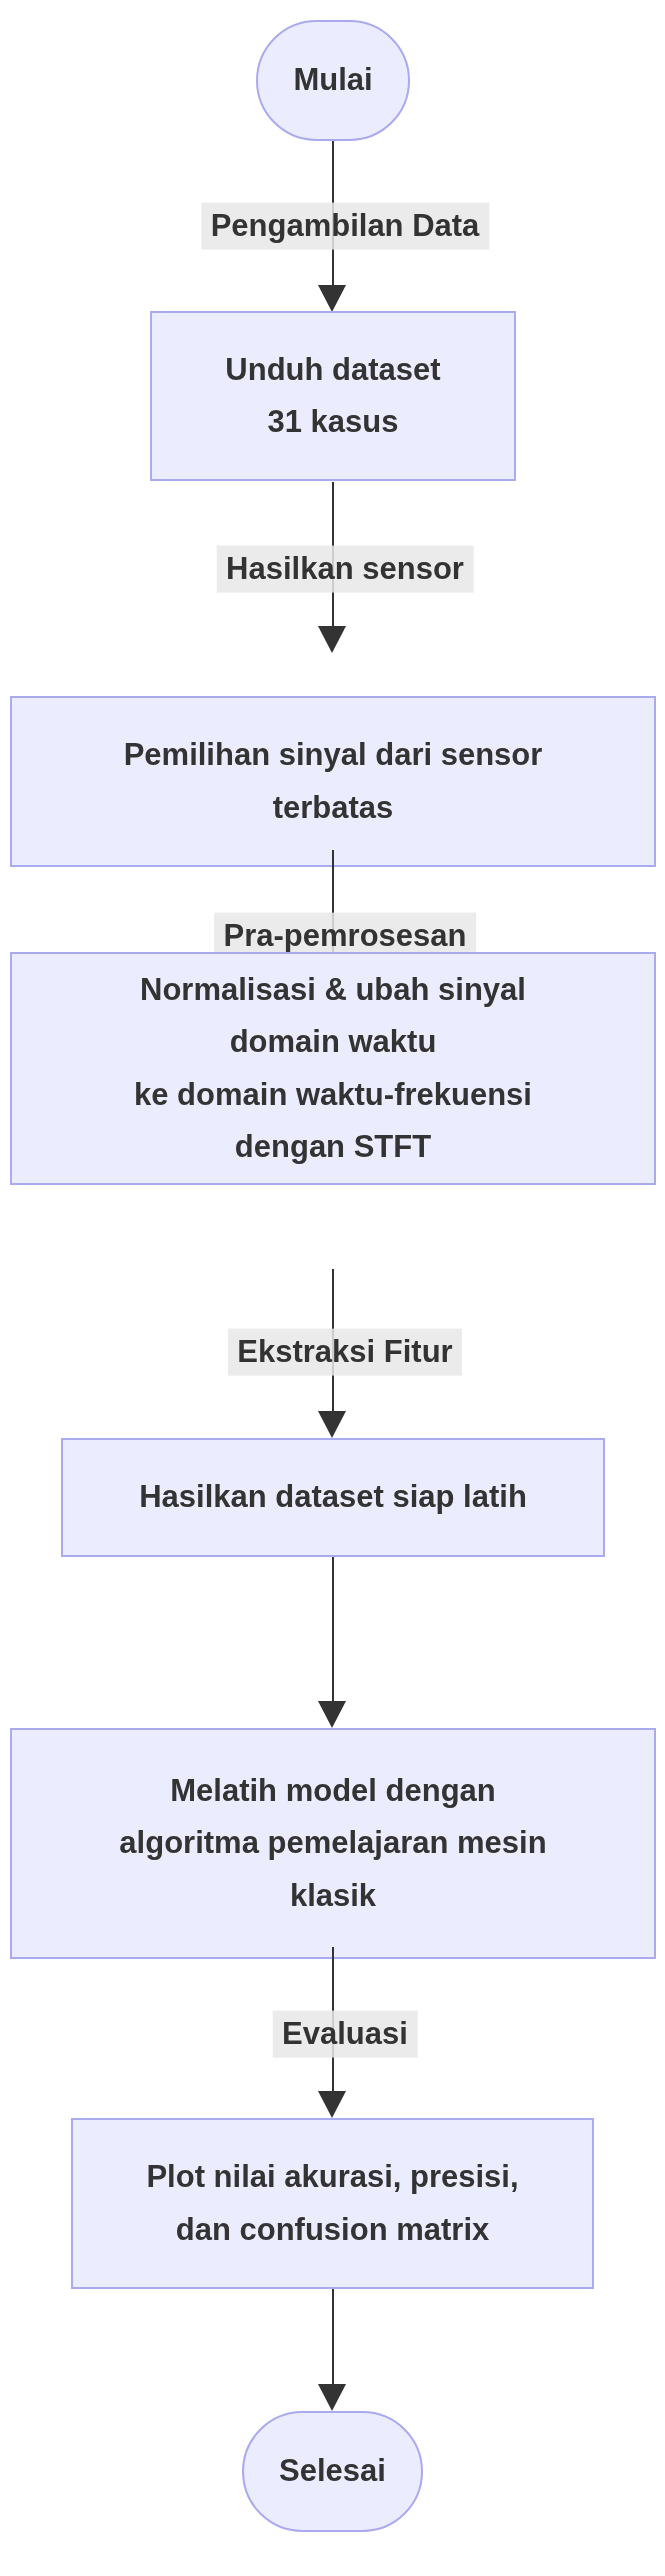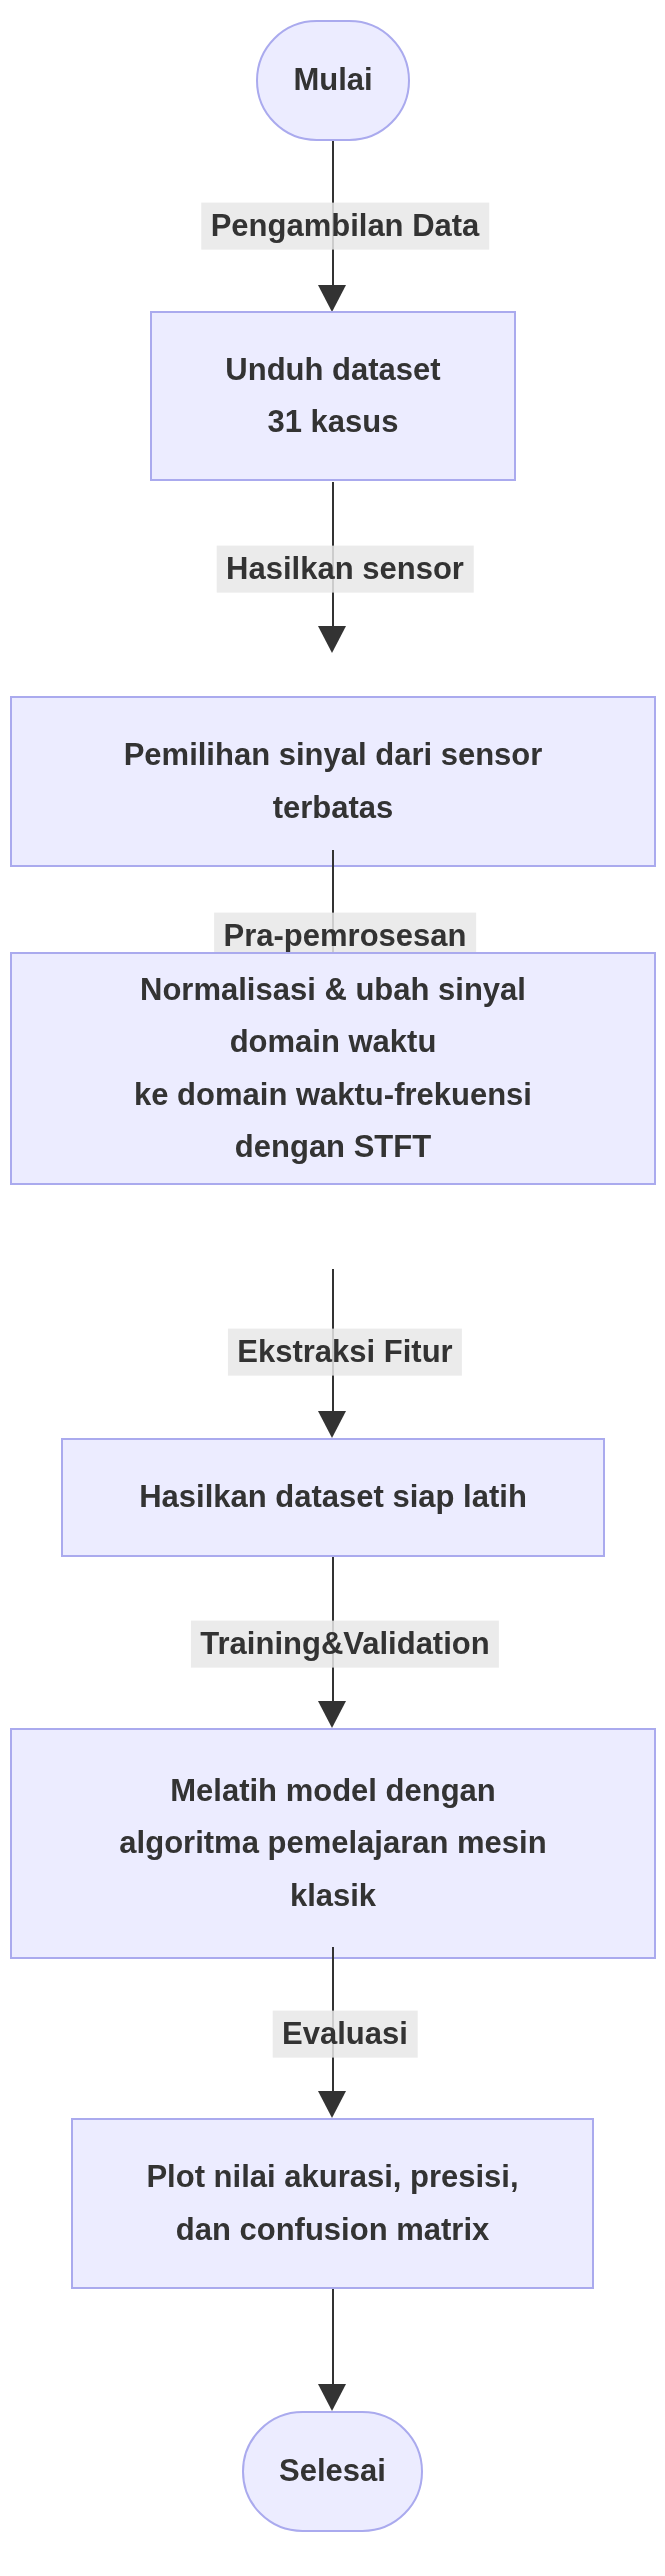--- a/index.html
+++ b/index.html
@@ -110,21 +110,20 @@
     <div class="edge-label" style="top:83px;">Ekstraksi Fitur</div>
   </div>
 
   <div class="node" style="left:61px;top:1438px;width:544px;height:119px;">
     <span class="node-label">Hasilkan dataset siap latih</span>
   </div>
 
   <div class="edge" style="top:1557px;height:170px;">
     <div class="edge-line" style="top:0;height:145px;"></div>
     <div class="arrowhead" style="top:144px;"></div>
-    <div class="edge-label" style="top:87px;">Training&amp;Validation</div>
   </div>
 
   <div class="node" style="left:10px;top:1728px;width:646px;height:231px;">
     <span class="node-label">Melatih model dengan
 algoritma pemelajaran mesin
 klasik</span>
   </div>
 
   <div class="edge" style="top:1947px;height:170px;">
     <div class="edge-line" style="top:0;height:145px;"></div>

